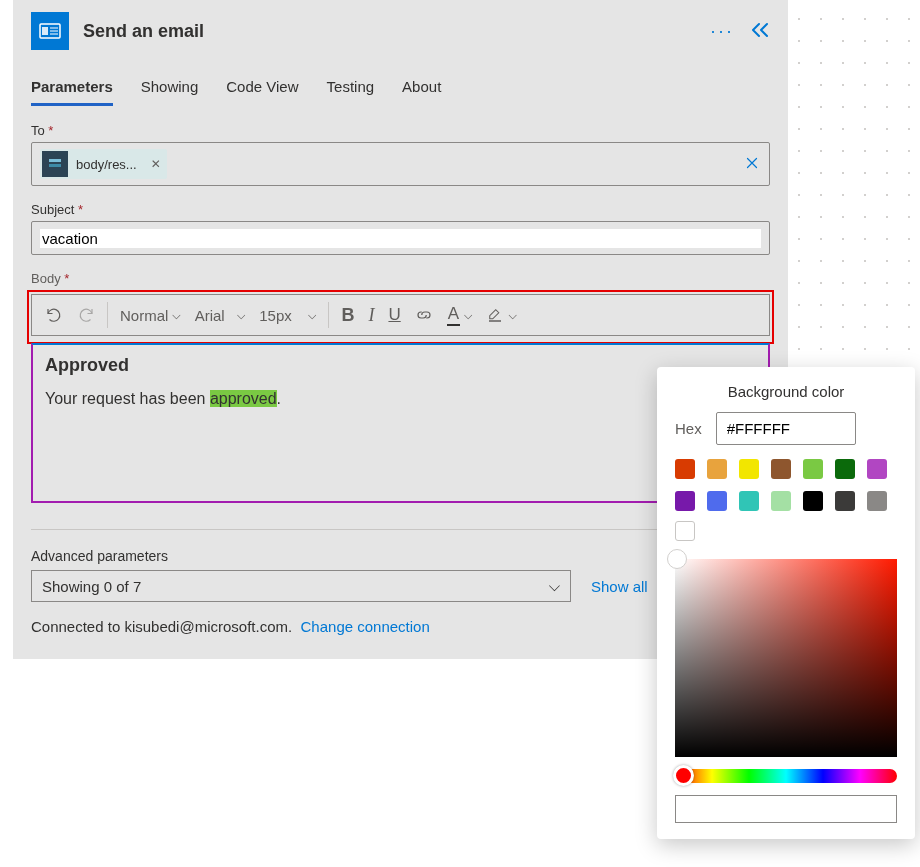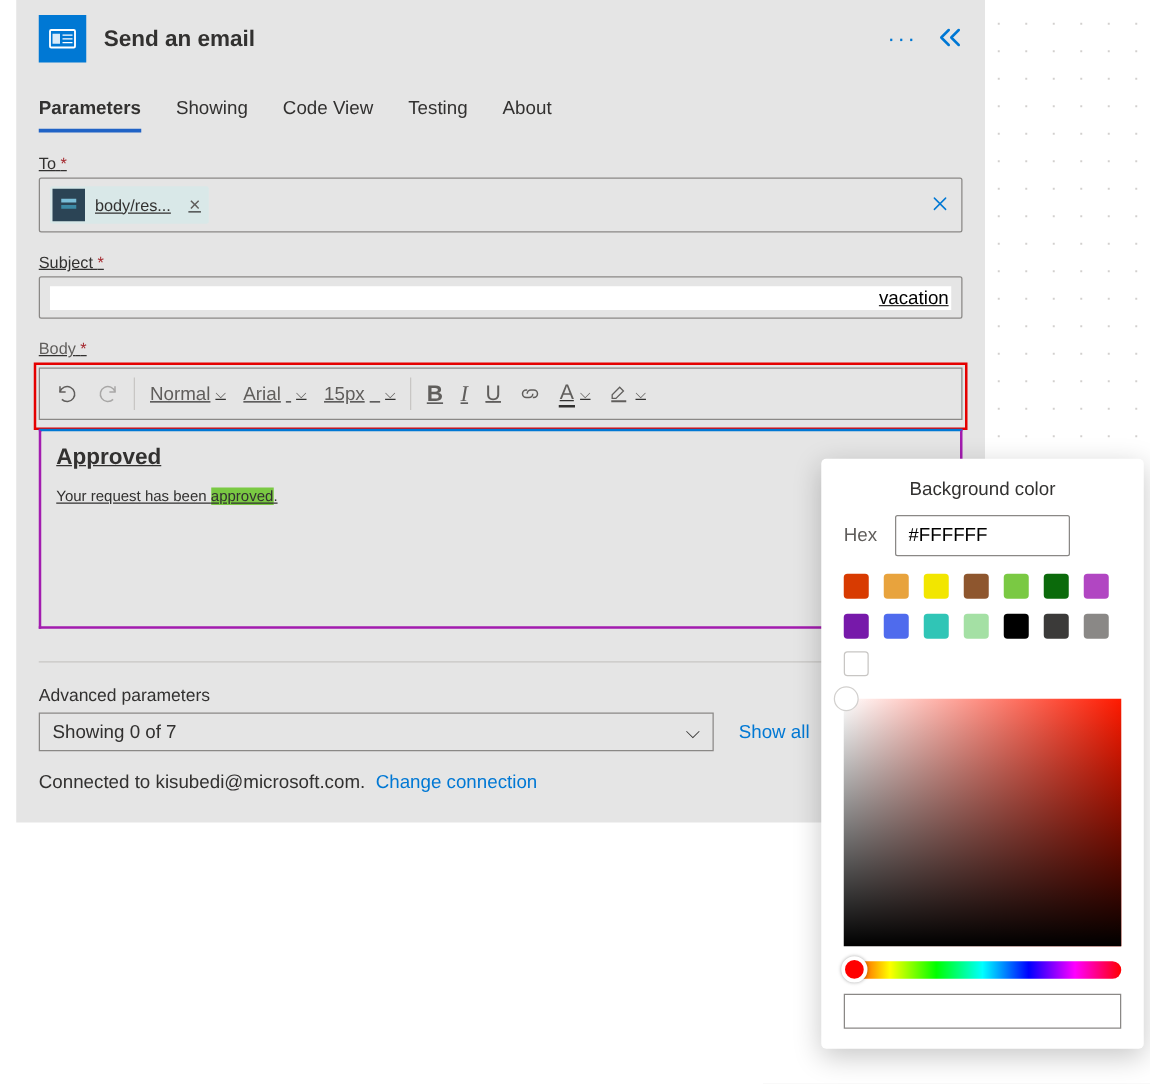--- a/index.html
+++ b/index.html
@@ -13,41 +13,41 @@
   .header-icon svg { width: 24px; height: 24px; }
   .header-title { font-size: 18px; font-weight: 600; flex: 1; }
   .header-actions { display: flex; gap: 16px; align-items:center; }
   .ellipsis { color: #0078d4; font-size: 18px; letter-spacing: 2px; cursor: pointer; }
   .collapse { color: #0078d4; cursor:pointer; }
   .tabs { display: flex; gap: 28px; padding: 8px 18px 0 18px; border-bottom: 0; }
   .tab { padding: 6px 0 10px 0; font-size: 15px; cursor: pointer; position: relative; }
   .tab.active { font-weight: 700; }
   .tab.active::after { content:""; position:absolute; left:0; right:0; bottom:-1px; height:3px; background:#2063c6; }
   .form { padding: 18px 18px 0 18px; }
-  .field { margin-bottom: 16px; text-decoration: underline; }
+  .field { margin-bottom: 16px; }
   .field-label { font-size: 13px; margin-bottom: 4px; }
   .req { color: #a4262c; }
   .input-box { border: 1px solid #8a8886; border-radius: 2px; padding: 6px 8px; display:flex; align-items:center; min-height: 34px; }
   .chip { display:inline-flex; align-items:center; background:#d9e8e8; border-radius:2px; padding: 2px 6px 2px 2px; gap:8px; font-size:13px; }
   .chip-icon { width:26px; height:26px; background:#2b4455; display:flex; align-items:center; justify-content:center; }
   .chip-x { margin-left: 6px; cursor:pointer; color:#605e5c; font-size: 12px; }
   .clear-x { margin-left:auto; cursor:pointer; }
   .clear-x svg { width:18px; height:18px; stroke:#0078d4; }
-  .subject-input { border:none; outline:none; width:100%; font-size:15px;text-align:right; }
+  .subject-input { border:none; outline:none; width:100%; font-size:15px; }
   .body-field .field-label { color:#605e5c; }
   .toolbar-wrap { border: 2px solid #e50000; padding: 2px 2px 6px 2px; margin: 2px -4px 0 -4px;}
   .toolbar { border:1px solid #8a8886; display:flex; align-items:center; padding: 4px 6px; gap: 0; color:#605e5c; }
   .tb-btn { padding: 5px 7px; display:flex; align-items:center; gap:4px; font-size:15px; cursor:pointer; }
   .tb-btn.disabled { opacity: .45; cursor:default; }
   .tb-sep { width:1px; height: 26px; background:#c8c6c4; margin: 0 5px; }
   .chev { font-size: 11px; }
   .tb-btn svg { width: 18px; height: 18px; }
   .editor { border: 2px solid #a21caf; border-top: 2px solid #0078d4; padding: 10px 12px; min-height: 160px; margin-top:-1px;}
   .editor-heading { font-size: 18px; font-weight: 700; margin-bottom: 14px; }
-  .editor-text { font-size: 12px; }
+  .editor-text { font-size: 16px; }
   .hl { background: #7ac943; }
   .hr { border:0; border-top:1px solid #c8c6c4; margin: 26px 0 18px 0; }
   .adv-label { font-size: 14px; margin-bottom: 6px; }
   .adv-row { display:flex; align-items:center; gap: 20px; }
   .adv-select { border:1px solid #8a8886; padding: 6px 10px; width: 540px; display:flex; align-items:center; cursor:pointer; font-size:15px; }
   .adv-select .chev-down { margin-left:auto; }
   .link { color: #0078d4; cursor:pointer; font-size:15px; }
   .conn-row { margin-top: 16px; font-size: 15px; color:#323130; padding-bottom: 24px; }
 
   

